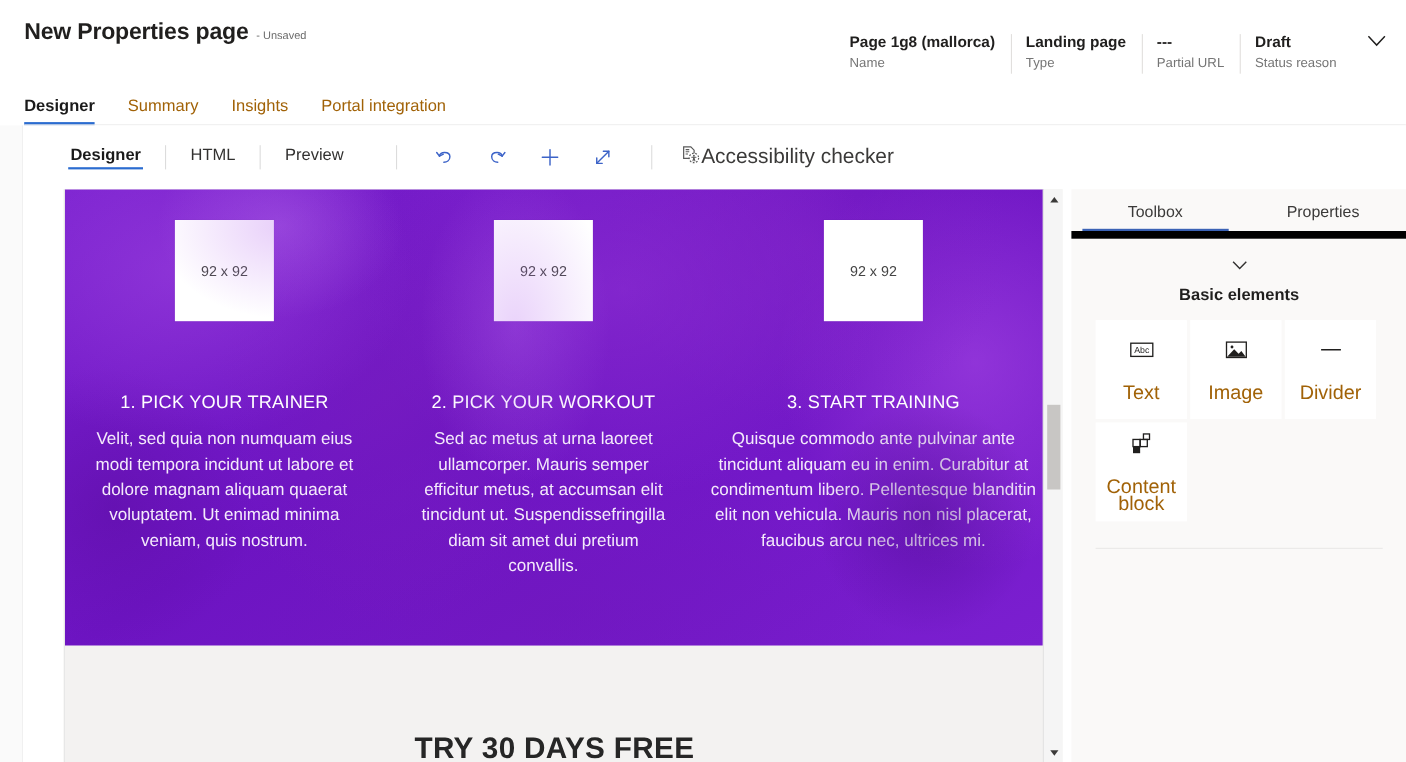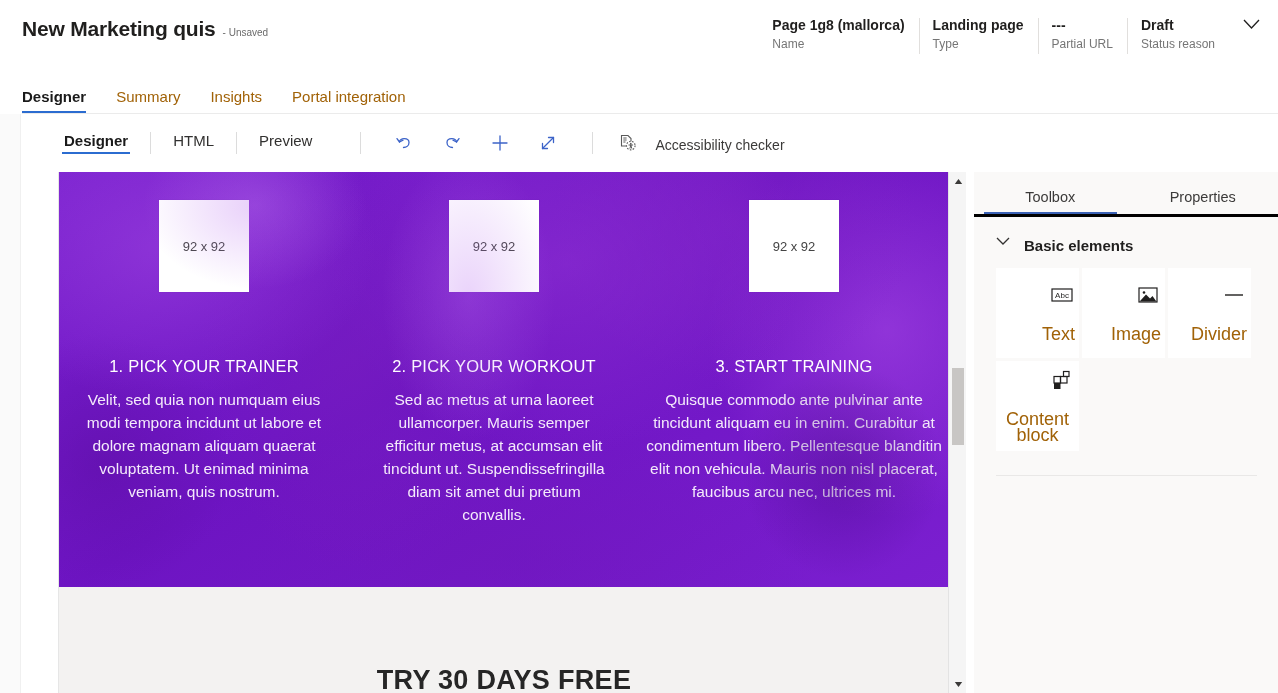--- a/index.html
+++ b/index.html
@@ -20,21 +20,21 @@
   .title-wrap {
     position: absolute; left: 22px; top: 17px;
     display: flex; align-items: baseline; gap: 7px;
   }
   .page-title {
     font-size: 21px; font-weight: 600; color: #201f1e; letter-spacing: -.2px;
   }
   .page-subtitle { font-size: 10px; color: #6b6b6b; }
 
   .header-meta {
-    position: absolute; right: 12px; top: 17px;
+    position: absolute; right: 12px; top: 30px;
     display: flex; align-items: stretch; height: 40px;
   }
   .meta-item {
     display: flex; flex-direction: column; justify-content: flex-start;
     padding: 0 14px; position: relative;
   }
   .meta-item + .meta-item::before {
     content: ""; position: absolute; left: 0; top: 1px; bottom: 3px; width: 1px;
     background: #e1dfdd;
   }
@@ -87,22 +87,22 @@
   .sub-tab.active::after {
     content: ""; position: absolute; left: -2px; right: -2px; bottom: 0; height: 2px;
     background: #2b6cd0;
   }
   .sub-divider { width: 1px; height: 22px; background: #dcdcdc; margin: 0 22px; }
   .tool-btn {
     width: 34px; height: 34px; display: flex; align-items: center; justify-content: center;
     cursor: pointer; color: #3c63c8;
   }
   .a11y-btn {
-    display: flex; align-items: flex-end; gap: 18px; cursor: pointer;
-    color: #3b3a39; font-size: 14px; white-space: nowrap;
+    display: flex; align-items: flex-start; gap: 0; cursor: pointer;
+    color: #3b3a39; font-size: 19px; white-space: nowrap;
   }
 
   
   .canvas-outer {
     position: absolute; left: 37px; top: 58px; width: 908px; height: 521px;
     background: #f3f2f1; overflow: hidden;
     border-left: 1px solid #e6e6e6;
   }
   .canvas-scrollarea {
     position: absolute; left: 0; top: 0; width: 890px; height: 521px;
@@ -180,54 +180,54 @@
     position: absolute; left: 3px; top: 196px; width: 12px; height: 77px;
     background: #c8c6c4; cursor: pointer;
   }
 
   
   .right-panel {
     position: absolute; left: 953px; top: 58px; width: 305px; height: 621px;
     background: #faf9f8;
   }
   .panel-tabs {
-    display: flex; height: 45px; align-items: flex-end; border-bottom: 3px solid #000000;
+    display: flex; height: 45px; align-items: flex-end; border-bottom: 7px solid #000000;
   }
   .panel-tab {
     flex: 1; text-align: center; font-size: 14.5px; color: #3b3a39;
     padding-bottom: 9px; cursor: pointer; position: relative;
   }
   .panel-tab.active::after {
     content: ""; position: absolute; left: 10px; right: 10px; bottom: 0; height: 2px;
     background: #3b62b5;
   }
   .panel-section { padding: 20px 22px 0 22px; }
   .section-head {
-    display: flex; align-items: flex-start; gap: 14px; cursor: pointer; margin-bottom: 14px;
+    display: flex; align-items: center; gap: 14px; cursor: pointer; margin-bottom: 14px; flex-direction: column;
   }
   .section-title { font-size: 15px; font-weight: 700; color: #201f1e; }
   .tile-grid { display: flex; flex-wrap: wrap; gap: 3px; }
   .tile {
     width: 83px; height: 90px; background: #ffffff;
-    display: flex; flex-direction: column; align-items: flex-end; justify-content: center;
+    display: flex; flex-direction: column; align-items: center; justify-content: center;
     cursor: pointer; gap: 20px; padding: 0 4px;
   }
   .tile-label {
     font-size: 18px; color: #a16207; text-align: center; line-height: 16px;
   }
   .section-sep {
     height: 1px; background: #e9e8e7; margin: 24px 0 0 0;
   }
 </style>
 </head>
 <body>
 
 <div class="app-header">
   <div class="title-wrap">
-    <span class="page-title">New Marketing quis</span>
+    <span class="page-title">New Properties page</span>
     <span class="page-subtitle">- Unsaved</span>
   </div>
 
   <div class="header-meta">
     <div class="meta-item">
       <span class="meta-value">Page 1g8 (mallorca)</span>
       <span class="meta-label">Name</span>
     </div>
     <div class="meta-item">
       <span class="meta-value">Landing page</span>

